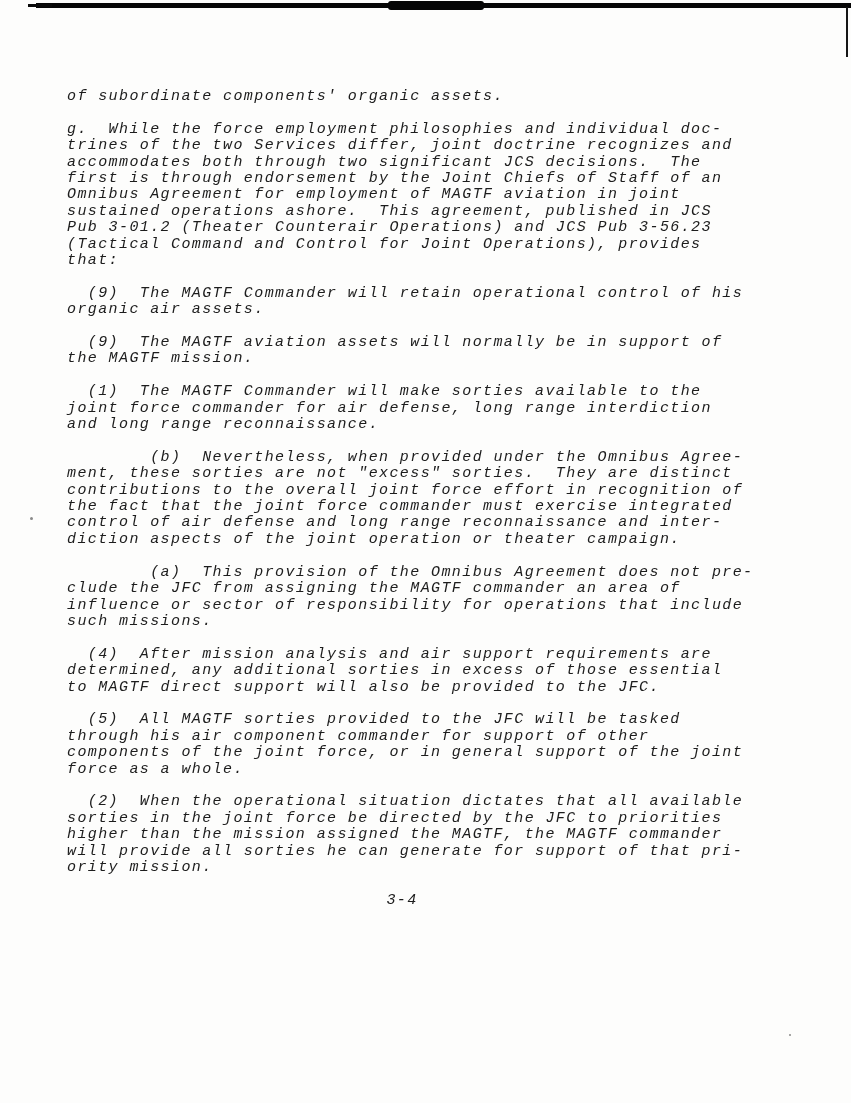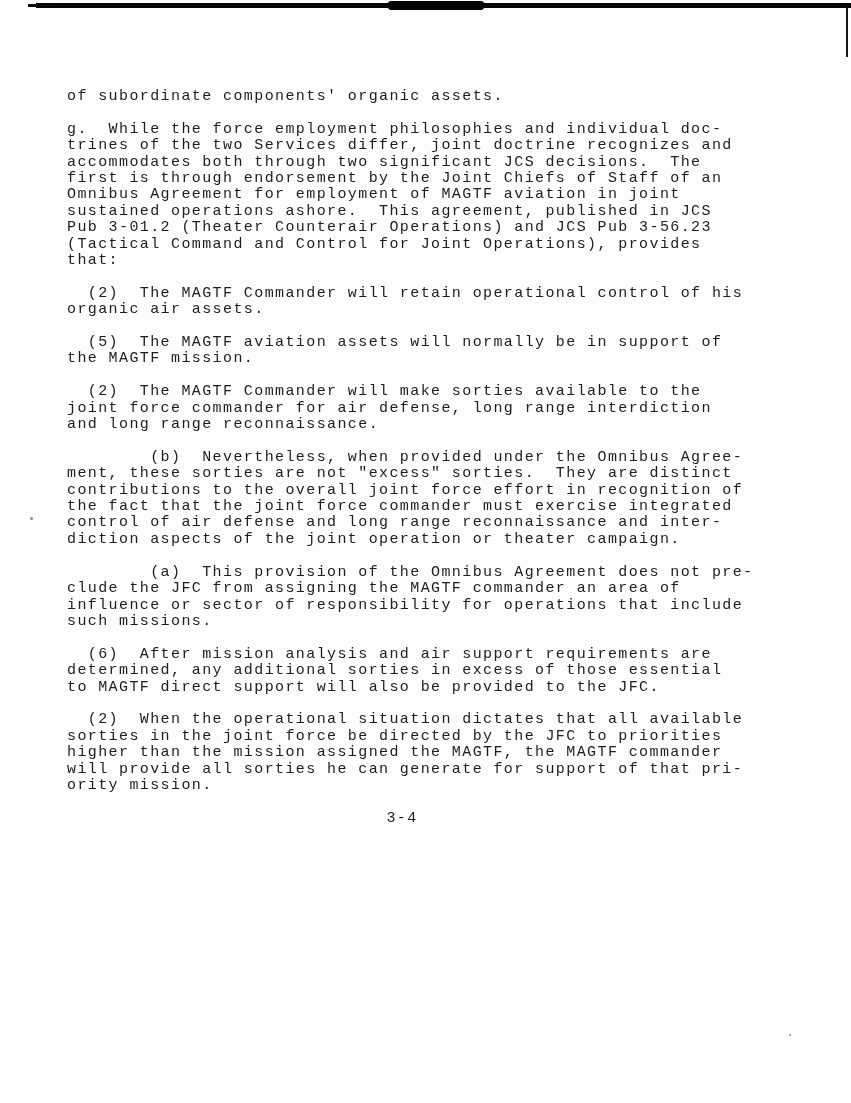--- a/index.html
+++ b/index.html
@@ -61,20 +61,21 @@
   .speck.s2 { left: 789px; top: 1034px; width: 2px; height: 2px; }
   
   .content {
     position: absolute;
     left: 67px;
     top: 89px;
     width: 740px;
     font-size: 15px;
     letter-spacing: 1.4px;
     line-height: 16.4px;
+    font-style: italic;
   }
   .para {
     margin: 0 0 16.4px 0;
     font-family: inherit;
     font-size: inherit;
     line-height: inherit;
     letter-spacing: inherit;
     white-space: pre;
   }
   .page-number {
@@ -100,40 +101,44 @@
     <pre class="para">of subordinate components' organic assets.</pre>
     <pre class="para">g.  While the force employment philosophies and individual doc-
 trines of the two Services differ, joint doctrine recognizes and
 accommodates both through two significant JCS decisions.  The
 first is through endorsement by the Joint Chiefs of Staff of an
 Omnibus Agreement for employment of MAGTF aviation in joint
 sustained operations ashore.  This agreement, published in JCS
 Pub 3-01.2 (Theater Counterair Operations) and JCS Pub 3-56.23
 (Tactical Command and Control for Joint Operations), provides
 that:</pre>
-    <pre class="para">  (2)  The MAGTF Commander will retain operational control of his
+    <pre class="para">  (9)  The MAGTF Commander will retain operational control of his
 organic air assets.</pre>
-    <pre class="para">  (5)  The MAGTF aviation assets will normally be in support of
+    <pre class="para">  (9)  The MAGTF aviation assets will normally be in support of
 the MAGTF mission.</pre>
-    <pre class="para">  (2)  The MAGTF Commander will make sorties available to the
+    <pre class="para">  (1)  The MAGTF Commander will make sorties available to the
 joint force commander for air defense, long range interdiction
 and long range reconnaissance.</pre>
     <pre class="para">        (b)  Nevertheless, when provided under the Omnibus Agree-
 ment, these sorties are not "excess" sorties.  They are distinct
 contributions to the overall joint force effort in recognition of
 the fact that the joint force commander must exercise integrated
 control of air defense and long range reconnaissance and inter-
 diction aspects of the joint operation or theater campaign.</pre>
     <pre class="para">        (a)  This provision of the Omnibus Agreement does not pre-
 clude the JFC from assigning the MAGTF commander an area of
 influence or sector of responsibility for operations that include
 such missions.</pre>
-    <pre class="para">  (6)  After mission analysis and air support requirements are
+    <pre class="para">  (4)  After mission analysis and air support requirements are
 determined, any additional sorties in excess of those essential
 to MAGTF direct support will also be provided to the JFC.</pre>
+    <pre class="para">  (5)  All MAGTF sorties provided to the JFC will be tasked
+through his air component commander for support of other
+components of the joint force, or in general support of the joint
+force as a whole.</pre>
     <pre class="para">  (2)  When the operational situation dictates that all available
 sorties in the joint force be directed by the JFC to priorities
 higher than the mission assigned the MAGTF, the MAGTF commander
 will provide all sorties he can generate for support of that pri-
 ority mission.</pre>
     <div class="page-number">3-4</div>
   </div>
 
 </div>
 

